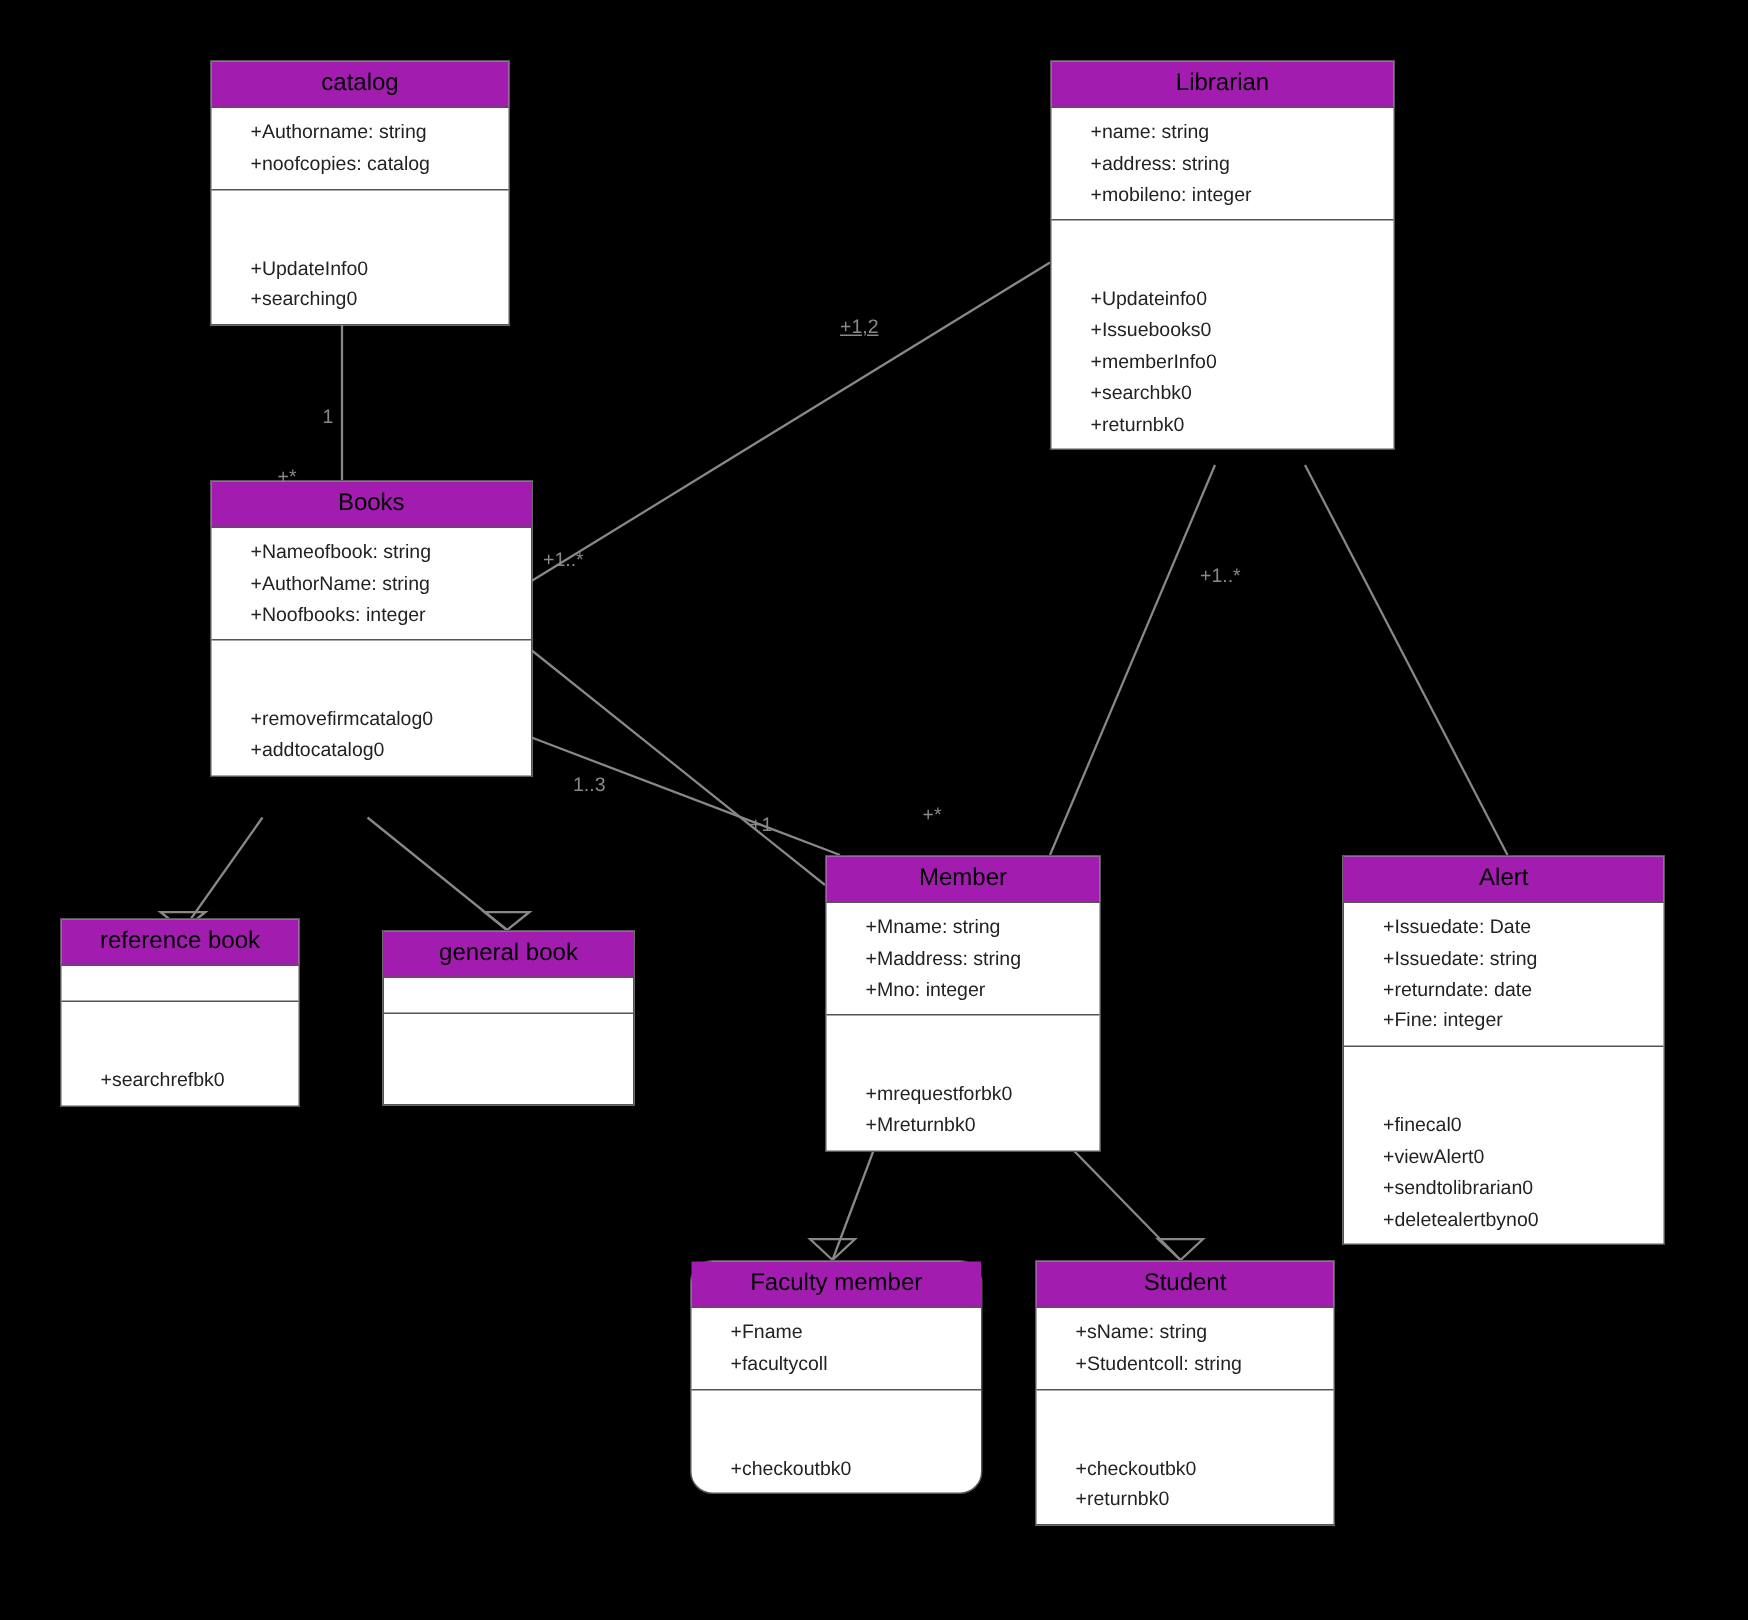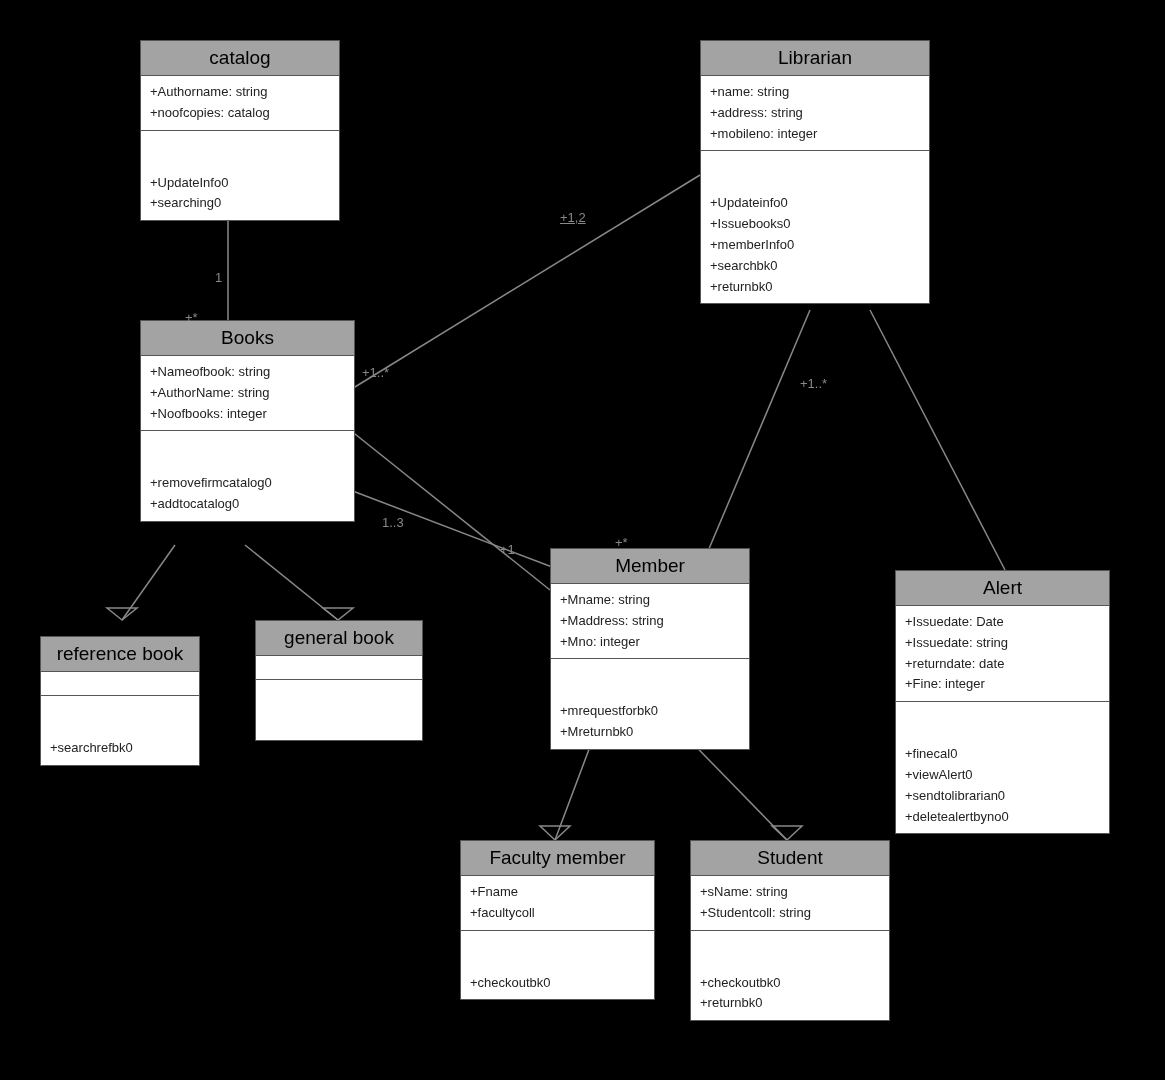--- a/index.html
+++ b/index.html
@@ -25,27 +25,27 @@
     }
     .uml-box {
       position: absolute;
       background: #fff;
       border: 1.5px solid #555;
       min-width: 160px;
     }
     .uml-title {
       text-align: center;
       padding: 6px 10px;
-      font-size: 19px;
+      font-size: 16px;
       font-weight: normal;
       border-bottom: 1.5px solid #555;
-      background: #a3a3a3;
+      background: #a21caf;
     }
     .uml-section {
-      padding: 6px 9px;
+      padding: 6px 26px;
       border-bottom: 1.5px solid #555;
       font-size: 13px;
       line-height: 1.6;
       color: #222;
     }
     .uml-section:last-child {
       border-bottom: none;
       margin-top: 36px;
     }
     .uml-section.empty {
@@ -124,21 +124,21 @@
       <div>+Nameofbook: string</div>
       <div>+AuthorName: string</div>
       <div>+Noofbooks: integer</div>
     </div>
     <div class="uml-section">
       <div>+removefirmcatalog0</div>
       <div>+addtocatalog0</div>
     </div>
   </div>
 
-  <div class="uml-box" style="left:550px; top:548px; width:200px;">
+  <div class="uml-box" style="left:550px; top:570px; width:184px;">
     <div class="uml-title">Member</div>
     <div class="uml-section">
       <div>+Mname: string</div>
       <div>+Maddress: string</div>
       <div>+Mno: integer</div>
     </div>
     <div class="uml-section">
       <div>+mrequestforbk0</div>
       <div>+Mreturnbk0</div>
     </div>
@@ -153,35 +153,35 @@
       <div>+Fine: integer</div>
     </div>
     <div class="uml-section">
       <div>+finecal0</div>
       <div>+viewAlert0</div>
       <div>+sendtolibrarian0</div>
       <div>+deletealertbyno0</div>
     </div>
   </div>
 
-  <div class="uml-box" style="left:40px; top:636px; width:141px;">
+  <div class="uml-box" style="left:40px; top:612px; width:141px;">
     <div class="uml-title">reference book</div>
     <div class="uml-section empty"></div>
     <div class="uml-section">
       <div>+searchrefbk0</div>
     </div>
   </div>
 
   <div class="uml-box" style="left:255px; top:620px; width:168px;">
     <div class="uml-title">general book</div>
     <div class="uml-section empty"></div>
     <div class="uml-section empty"></div>
   </div>
 
-  <div class="uml-box" style="left:460px; top:840px; width:195px;">
+  <div class="uml-box" style="left:460px; top:840px; width:195px;border-radius:15px;">
     <div class="uml-title">Faculty member</div>
     <div class="uml-section">
       <div>+Fname</div>
       <div>+facultycoll</div>
     </div>
     <div class="uml-section">
       <div>+checkoutbk0</div>
     </div>
   </div>
 

